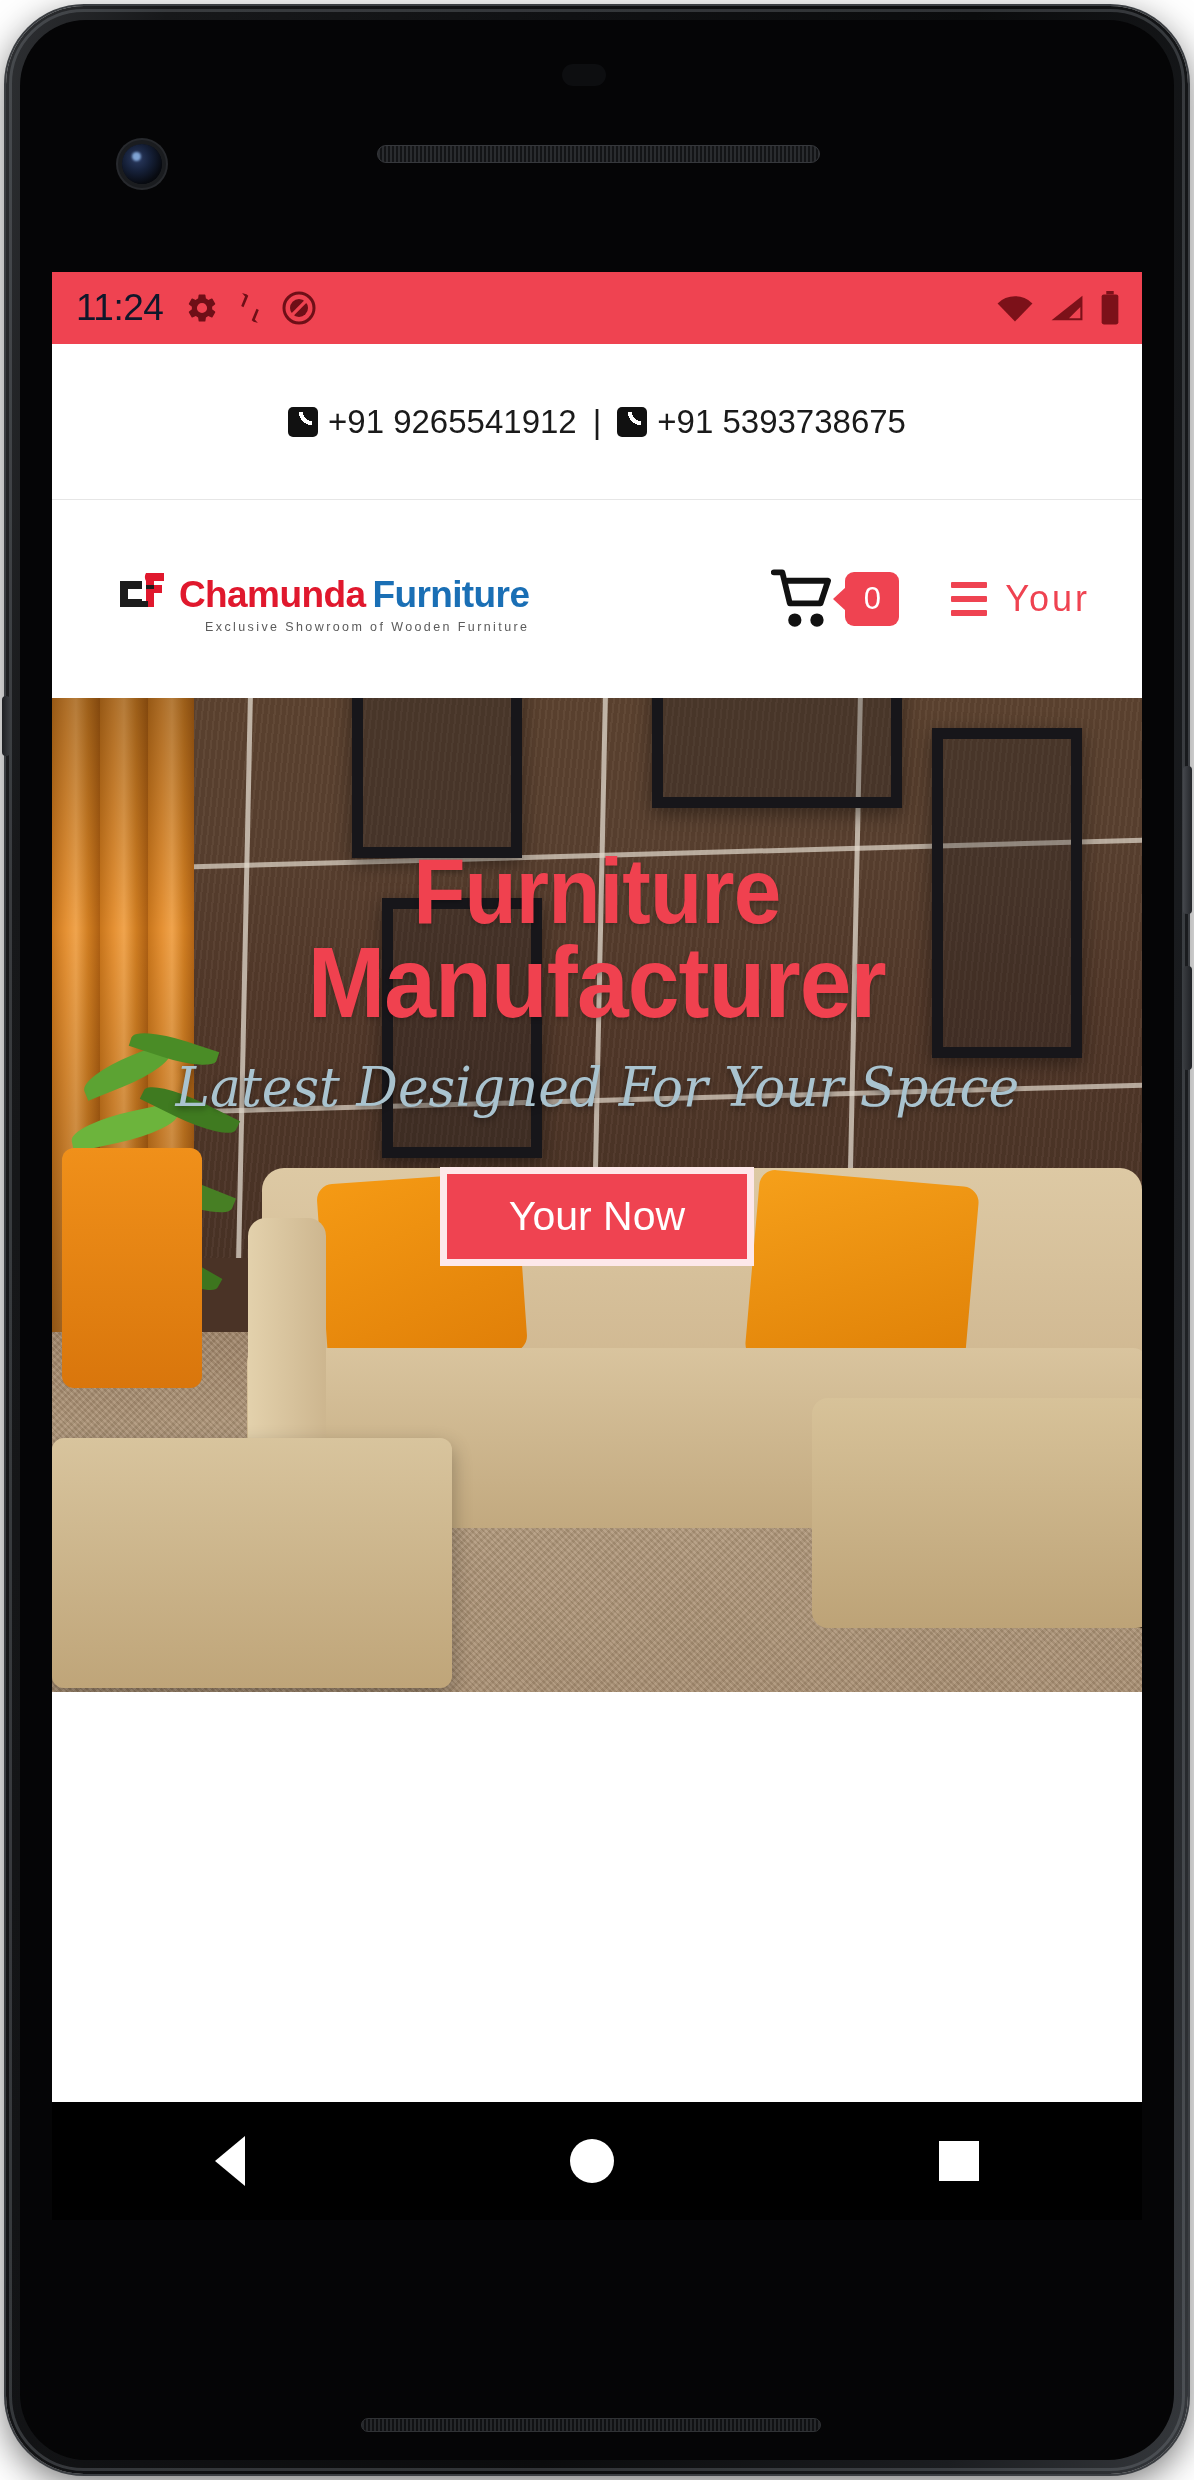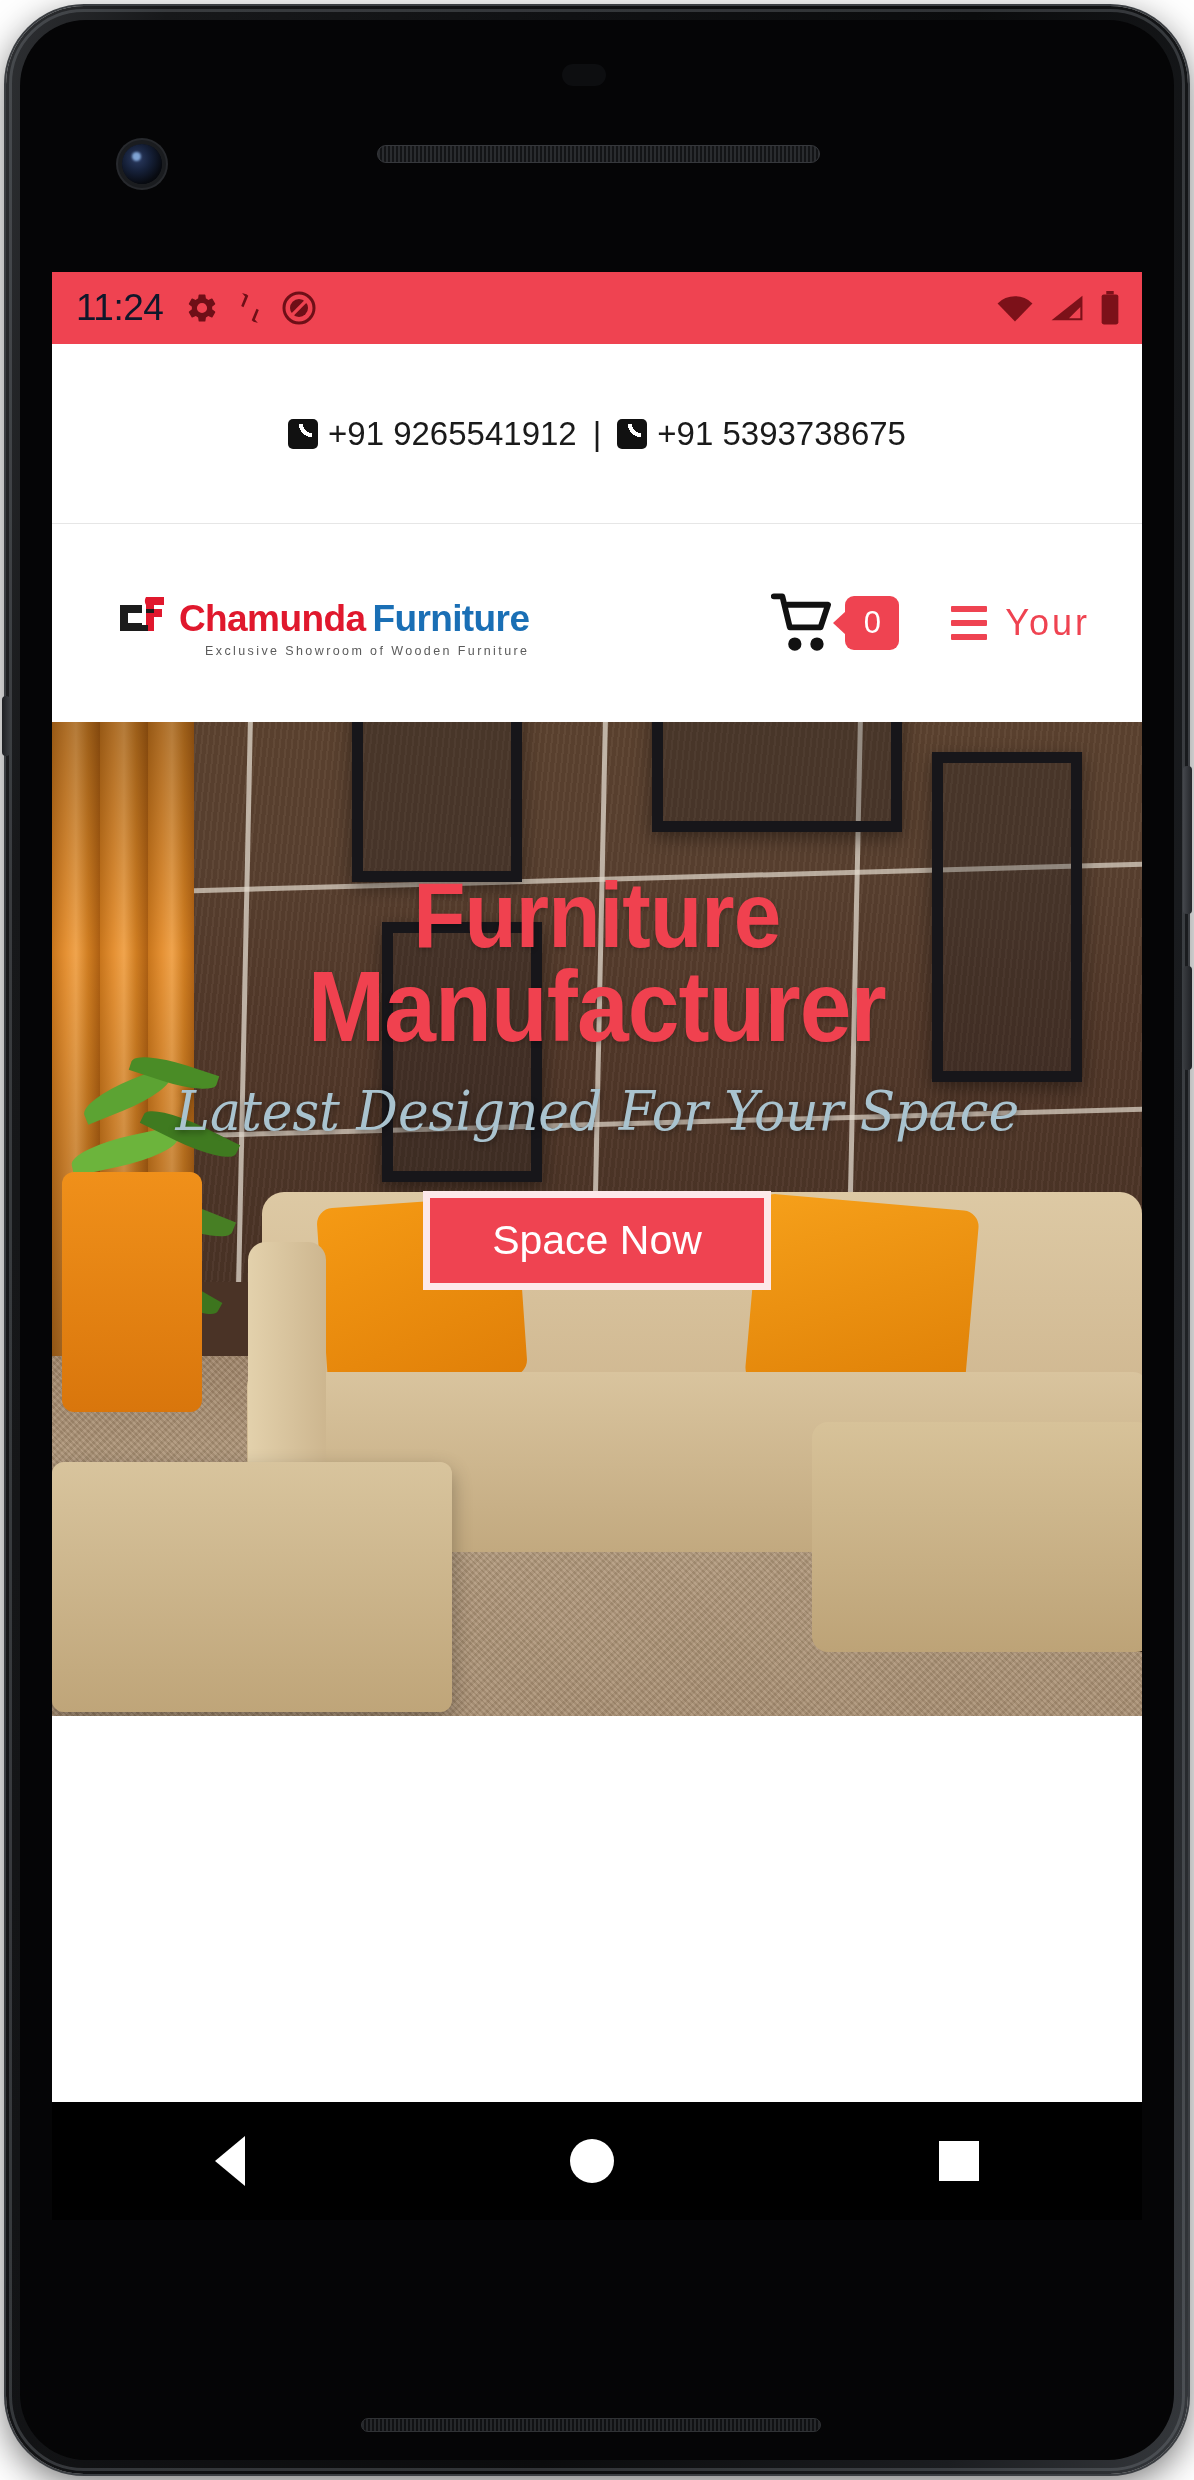--- a/index.html
+++ b/index.html
@@ -160,21 +160,21 @@
   }
   .appbar-title {
     color: #ffffff;
     font-size: 44px;
     font-weight: bold;
     letter-spacing: .2px;
   }
 
   
   .phonestrip {
-    height: 180px;
+    height: 156px;
     background: #ffffff;
     border-bottom: 1px solid #e6e6e6;
     display: flex;
     align-items: center;
     justify-content: center;
   }
   .phonestrip-inner {
     display: flex;
     align-items: center;
     font-size: 33px;
@@ -673,21 +673,21 @@
         <div class="ottoman"></div>
       </div>
 
       <div class="hero-content">
         <div class="hero-h1">
           <span>Furniture</span>
           <span class="l2">Manufacturer</span>
         </div>
         <div class="hero-sub">Latest Designed For Your Space</div>
         <div class="hero-btns">
-          <div class="btn-shop">Space Now</div>
+          <div class="btn-shop">Your Now</div>
         </div>
       </div>
     </div>
 
     <div class="filler"></div>
   </div>
 
   <div class="navbar-android">
     <div class="nav-back"></div>
     <div class="nav-home"></div>

